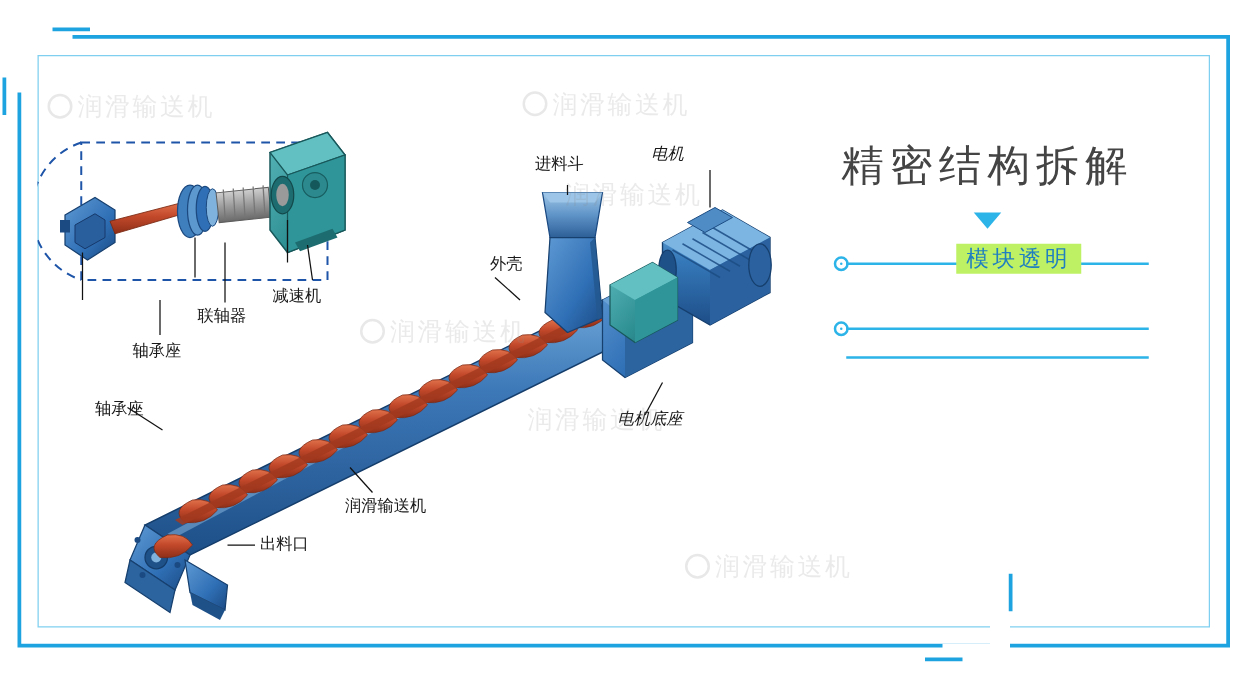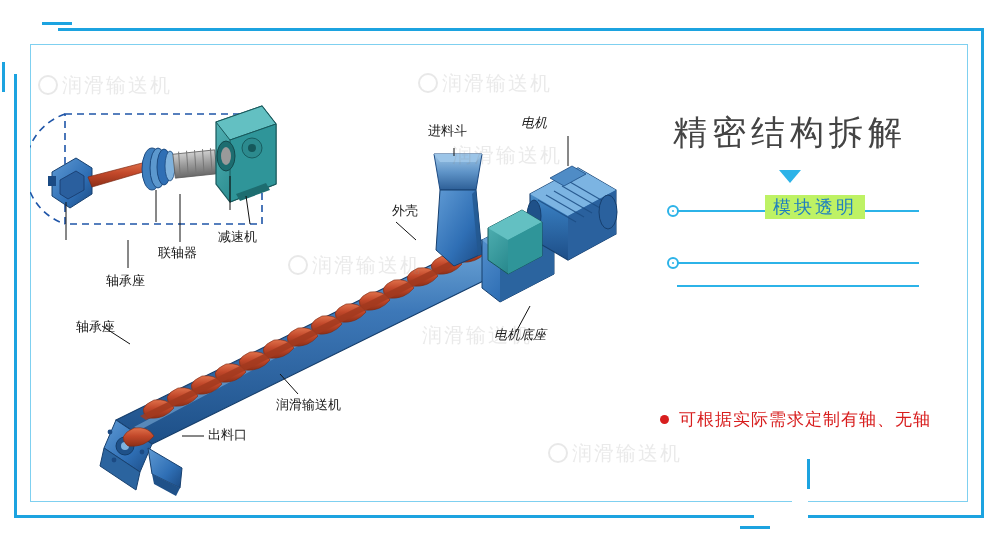--- a/index.html
+++ b/index.html
@@ -412,24 +412,20 @@
       <div class="txt">模块透明</div>
     </div>
 
     <div class="bullet-row">
       <div class="ring"></div>
       <div class="rule"></div>
       <div class="rule-bottom"></div>
     </div>
   </div>
 
-  <div class="note-row">
-    <div class="note-dot"></div>
-    <div class="note-text">可根据实际需求定制有轴、无轴</div>
-  </div>
 
   <div class="wm" style="left:38px;  top:72px;"><span class="ring-o"></span><span>润滑输送机</span></div>
   <div class="wm" style="left:418px; top:70px;"><span class="ring-o"></span><span>润滑输送机</span></div>
   <div class="wm" style="left:288px; top:252px;"><span class="ring-o"></span><span>润滑输送机</span></div>
   <div class="wm" style="left:548px; top:440px;"><span class="ring-o"></span><span>润滑输送机</span></div>
   <div class="wm" style="left:452px; top:142px;"><span>润滑输送机</span></div>
   <div class="wm" style="left:422px; top:322px;"><span>润滑输送机</span></div>
 
 </div>
 

